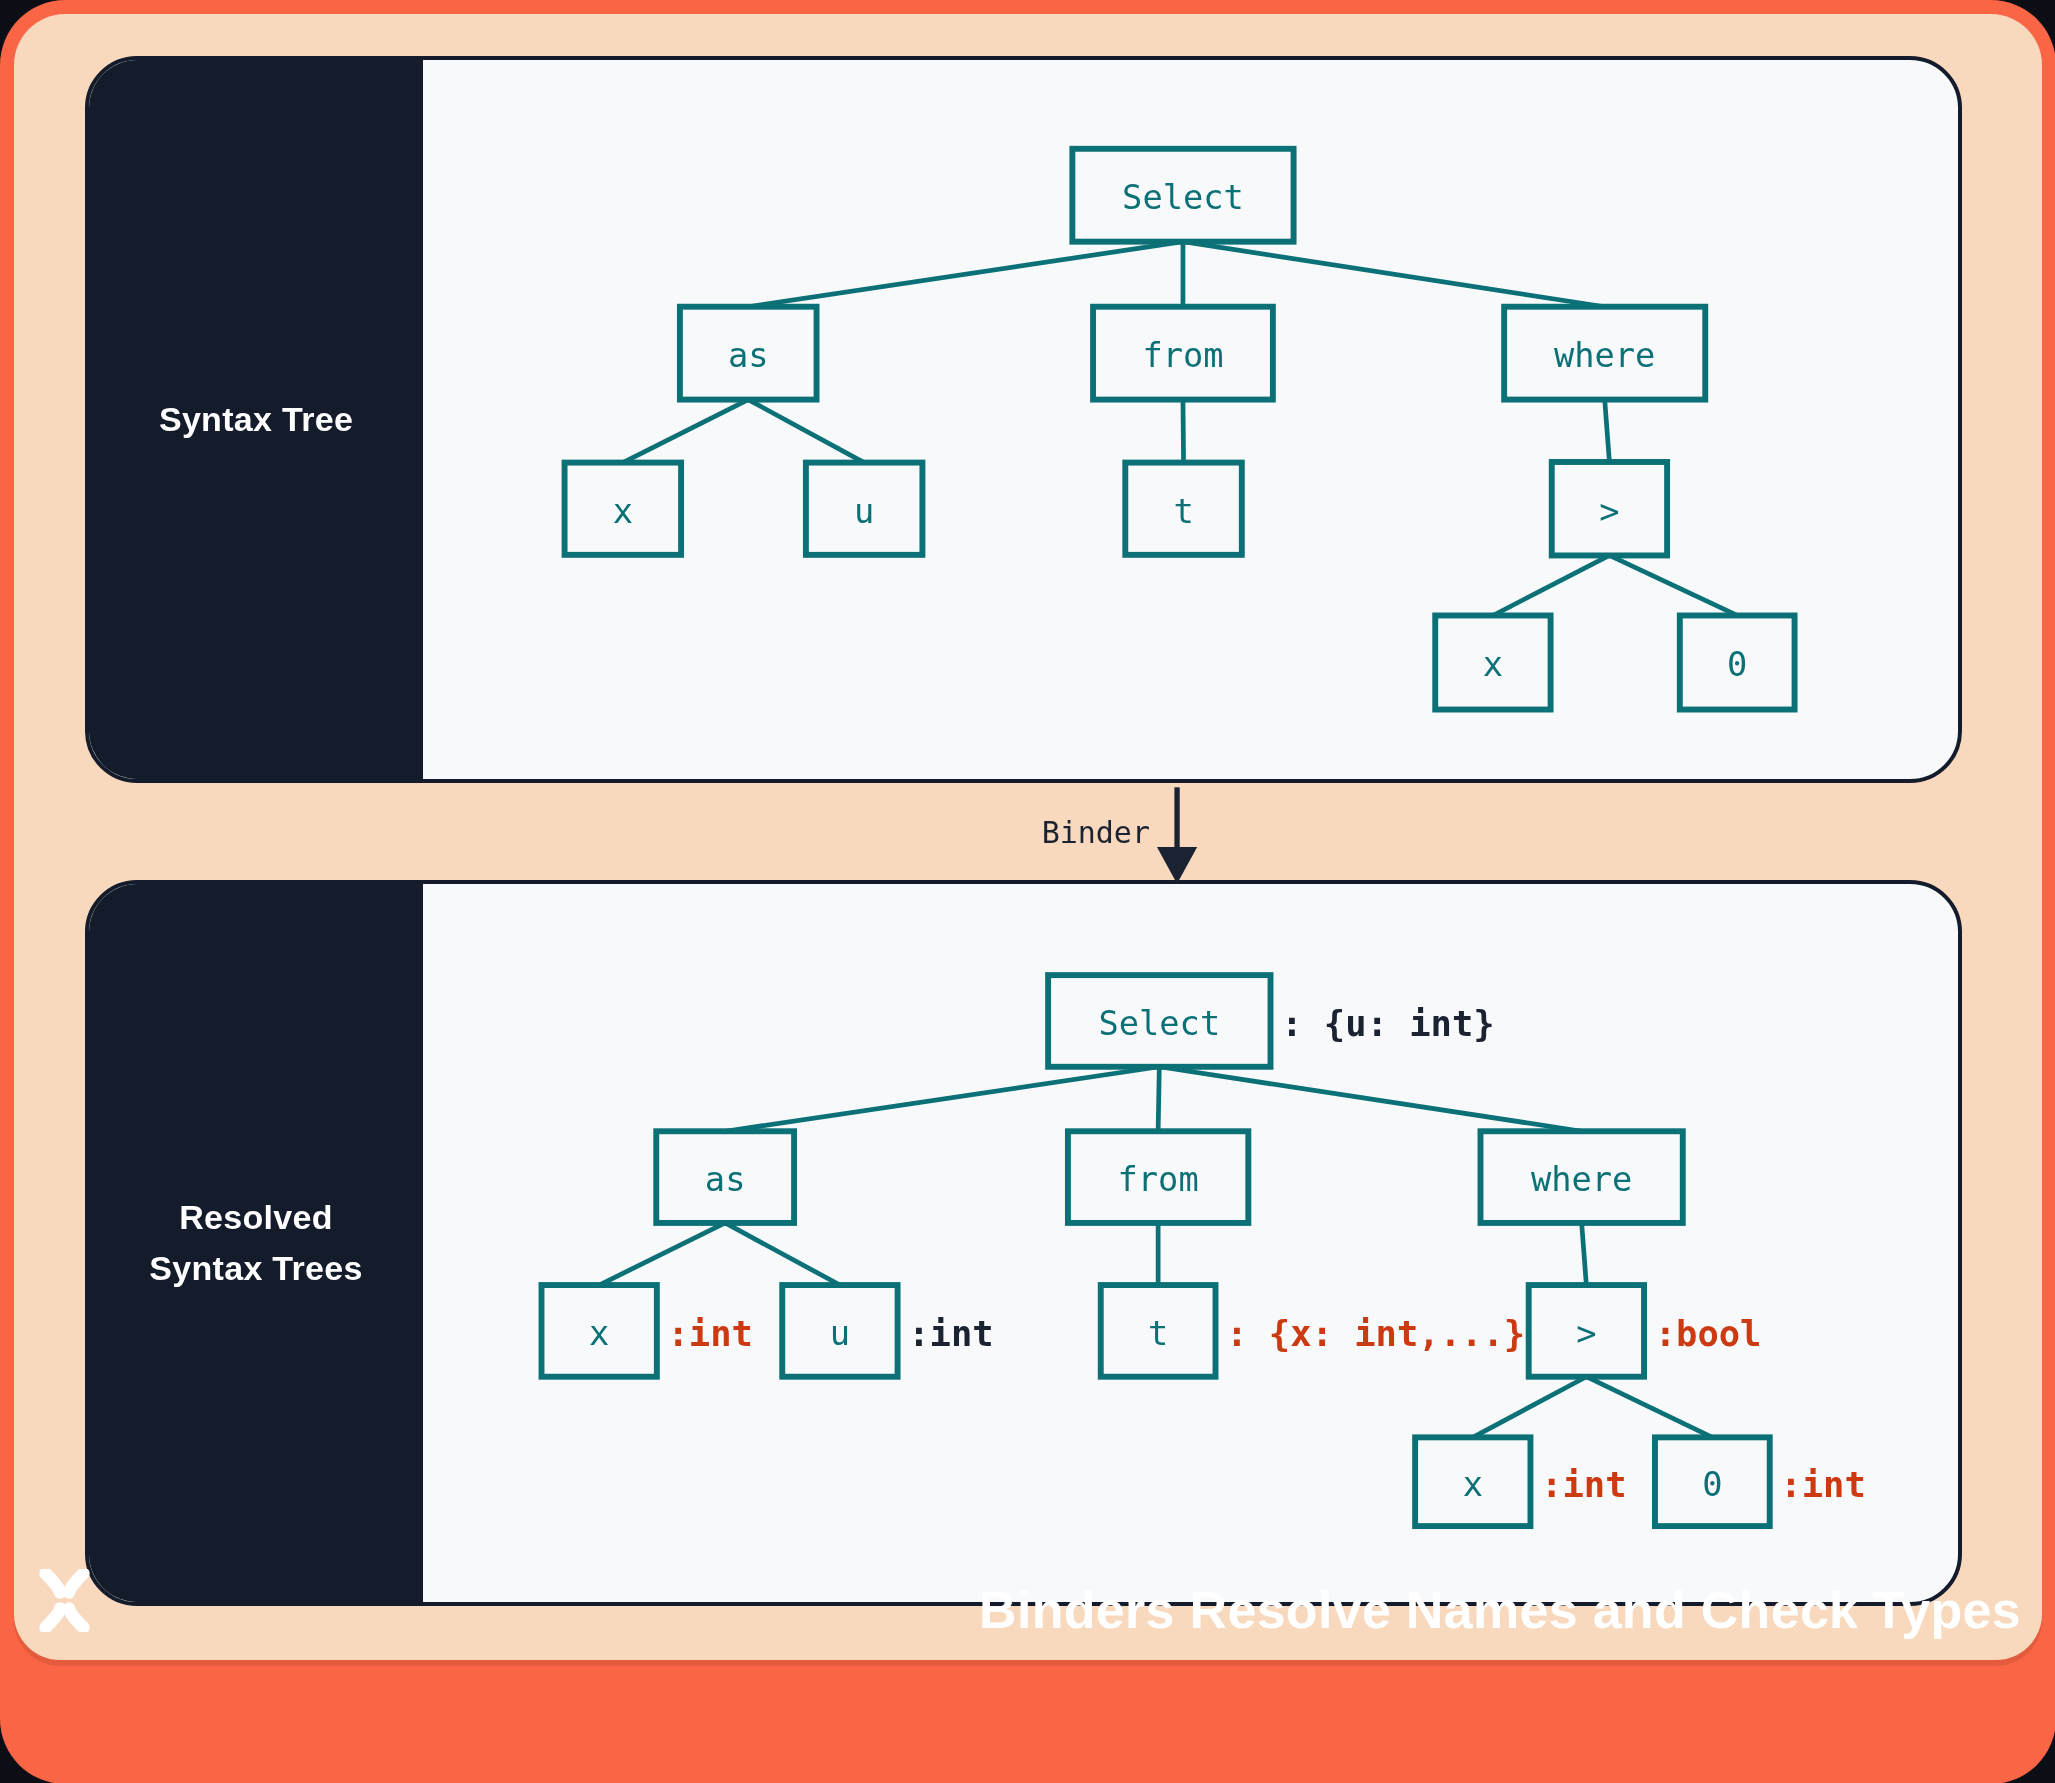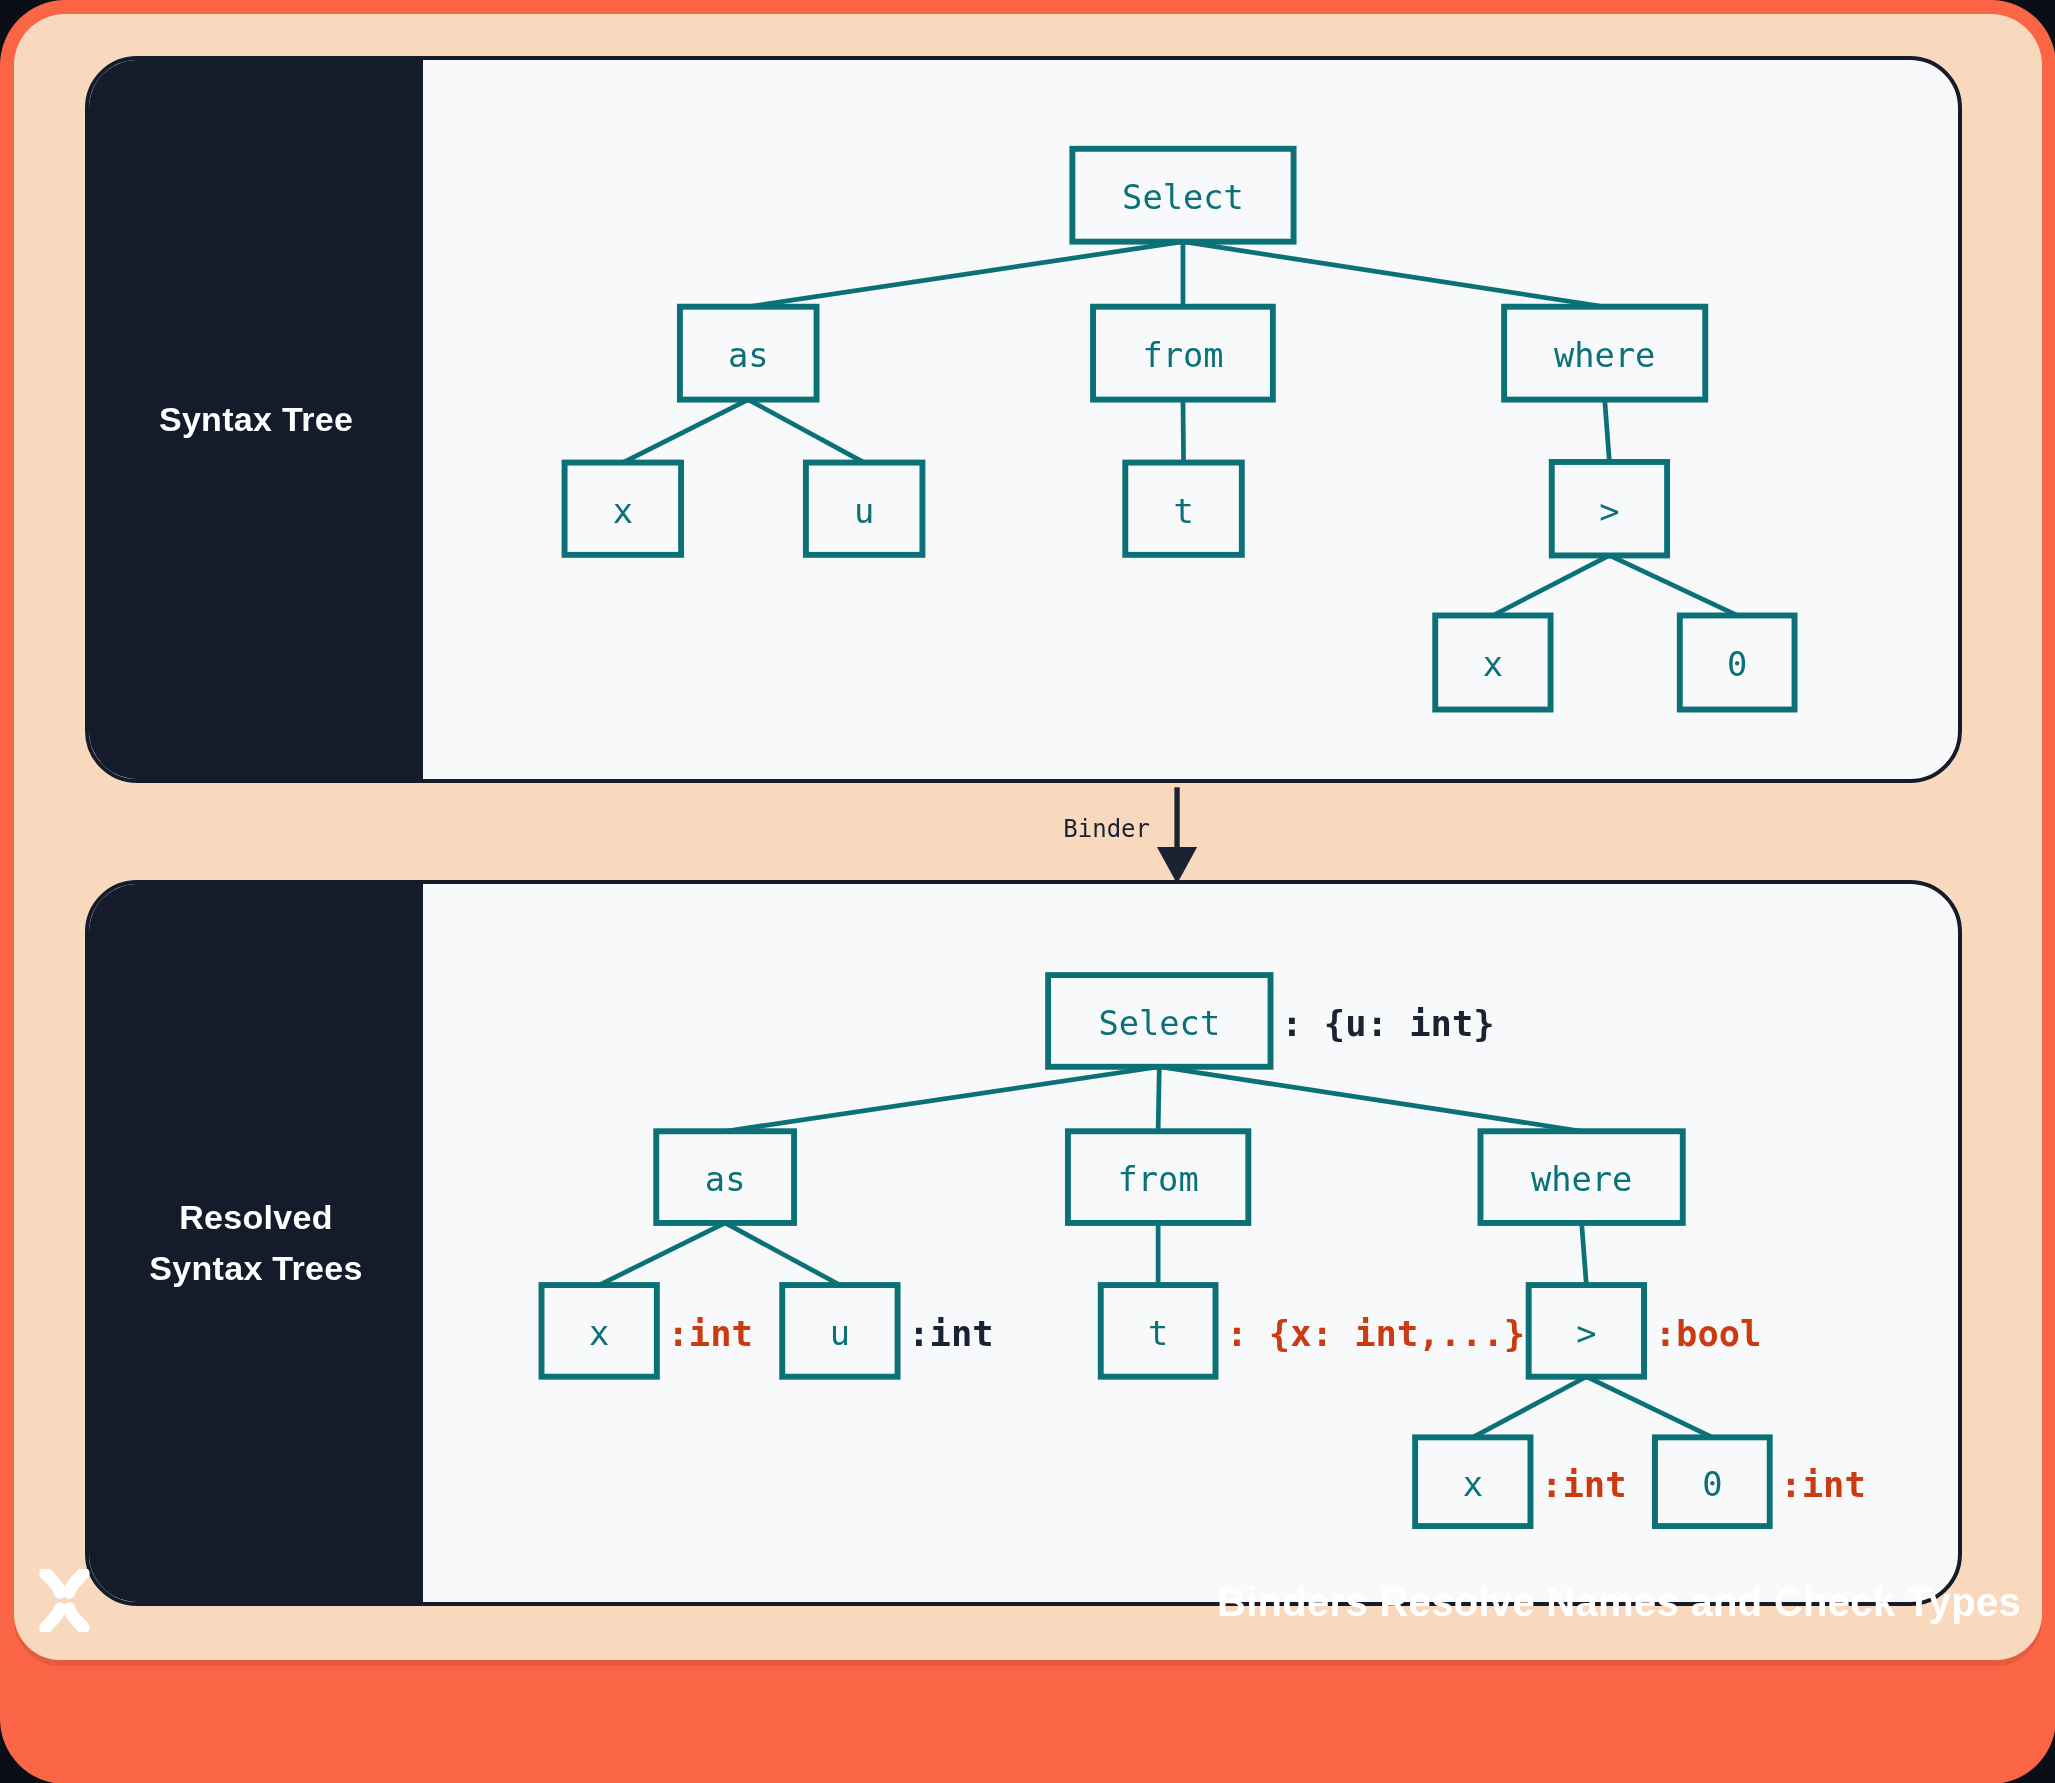--- a/index.html
+++ b/index.html
@@ -92,21 +92,21 @@
   .ann-navy { fill: var(--ink, #1B2232); }
   .binder-arrow-line { stroke: var(--ink, #1B2232); stroke-width: 9; }
   .binder-arrow-head { fill: var(--ink, #1B2232); }
   .binder-label {
     position: absolute;
     top: 815px;
     left: 887px;
     width: 263px;
     text-align: right;
     font-family: "DejaVu Sans Mono", monospace;
-    font-size: 24px;
+    font-size: 30px;
     color: var(--ink, #1B2232);
     z-index: 6;
   }
   .footer {
     position: absolute;
     left: 0; right: 0; bottom: 0;
     height: 124px;
     z-index: 6;
   }
   .logo {
@@ -120,21 +120,21 @@
     stroke: var(--white, #FFFFFF);
     stroke-width: 28;
     stroke-linecap: round;
     fill: none;
   }
   .footer-title {
     position: absolute;
     right: 35px;
     top: -80px; 
     color: var(--white, #FFFFFF);
-    font-size: 40px;
+    font-size: 52px;
     font-weight: bold;
     letter-spacing: 0.3px;
     white-space: nowrap;
   }
 </style>
 </head>
 <body>
 
 <div class="page">
   <div class="frame"></div>

